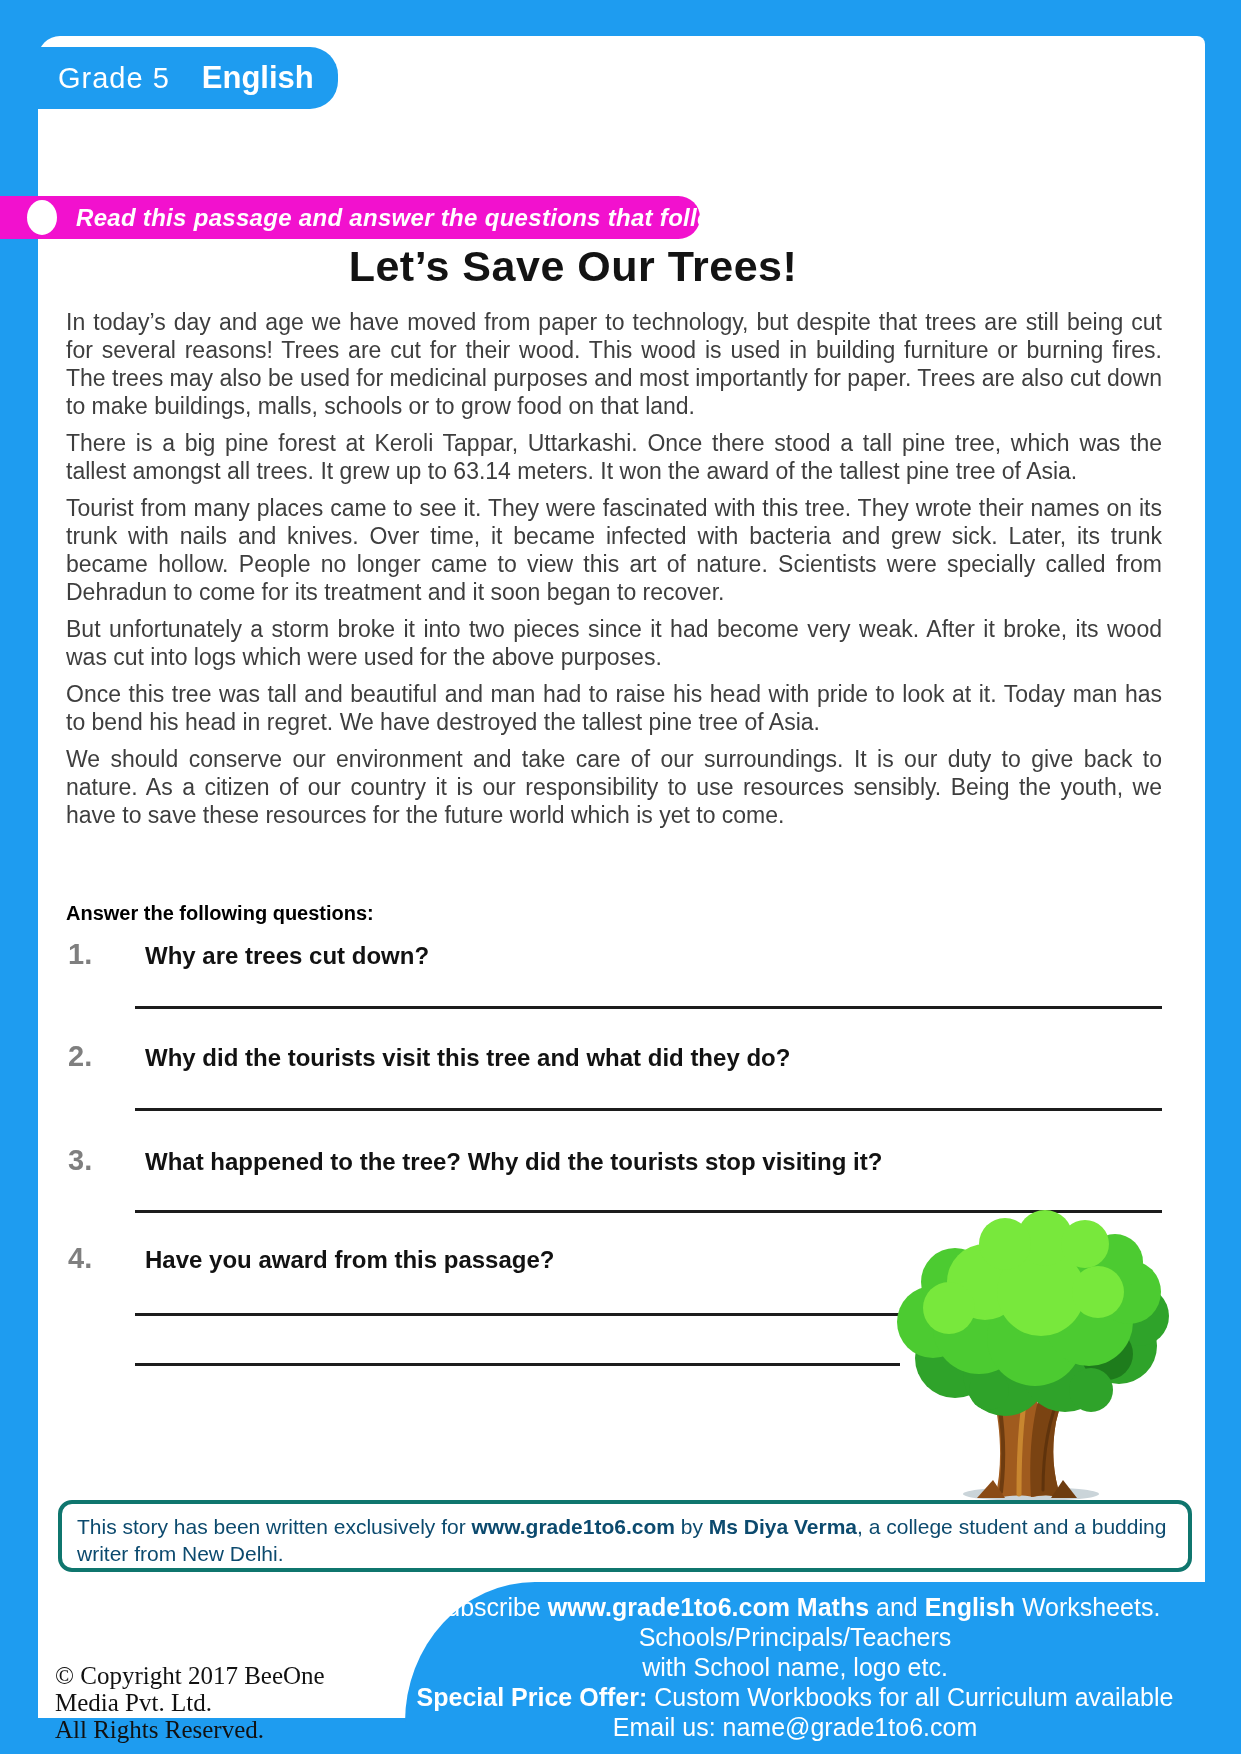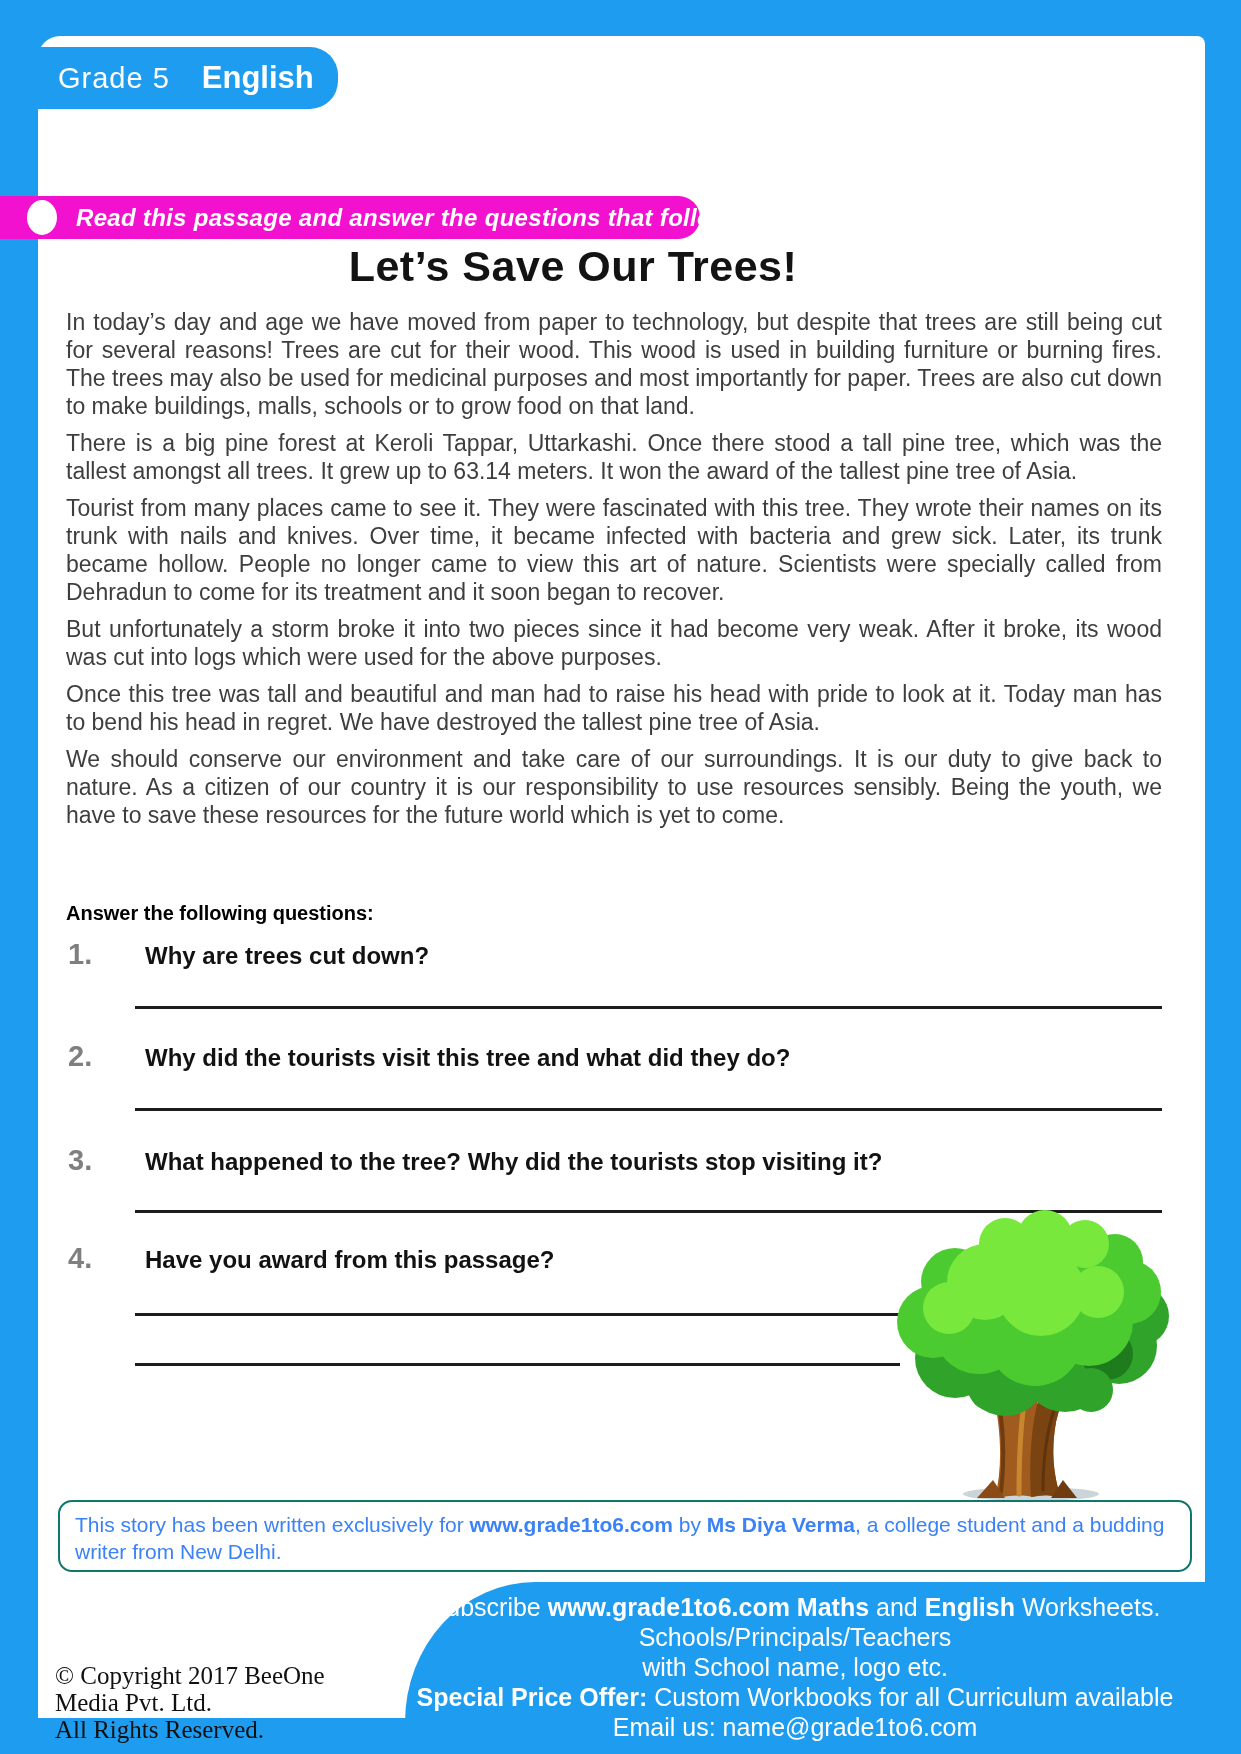--- a/index.html
+++ b/index.html
@@ -56,22 +56,22 @@
     position:absolute;left:68px;top:0;
     color:#7f7f7f;font-size:29px;font-weight:700;
   }
   .q-text{
     position:absolute;left:135px;top:4px;
     color:#121212;font-size:24px;font-weight:700;margin-left:10px;
   }
   .a-line{position:absolute;height:0;border-top:3px solid #1c1c1c;}
   .note-box{
     position:absolute;left:58px;top:1500px;width:1134px;height:72px;box-sizing:border-box;
-    border:2px solid #0f766e;border-radius:14px;background:#ffffff;
-    padding:9px 15px;color:#3b82f6;font-size:21px;line-height:27px;
+    border:4px solid #0f766e;border-radius:14px;background:#ffffff;
+    padding:9px 15px;color:#0c4a6e;font-size:21px;line-height:27px;
   }
   .note-box b{font-weight:700;}
   .footer-blue{
     position:absolute;left:405px;top:1582px;width:836px;height:172px;
     background:#1e9cf0;border-top-left-radius:130px 140px;
   }
   .footer-text{
     position:absolute;left:380px;top:1592px;width:830px;
     color:#ffffff;font-size:25px;line-height:30px;text-align:center;
   }

